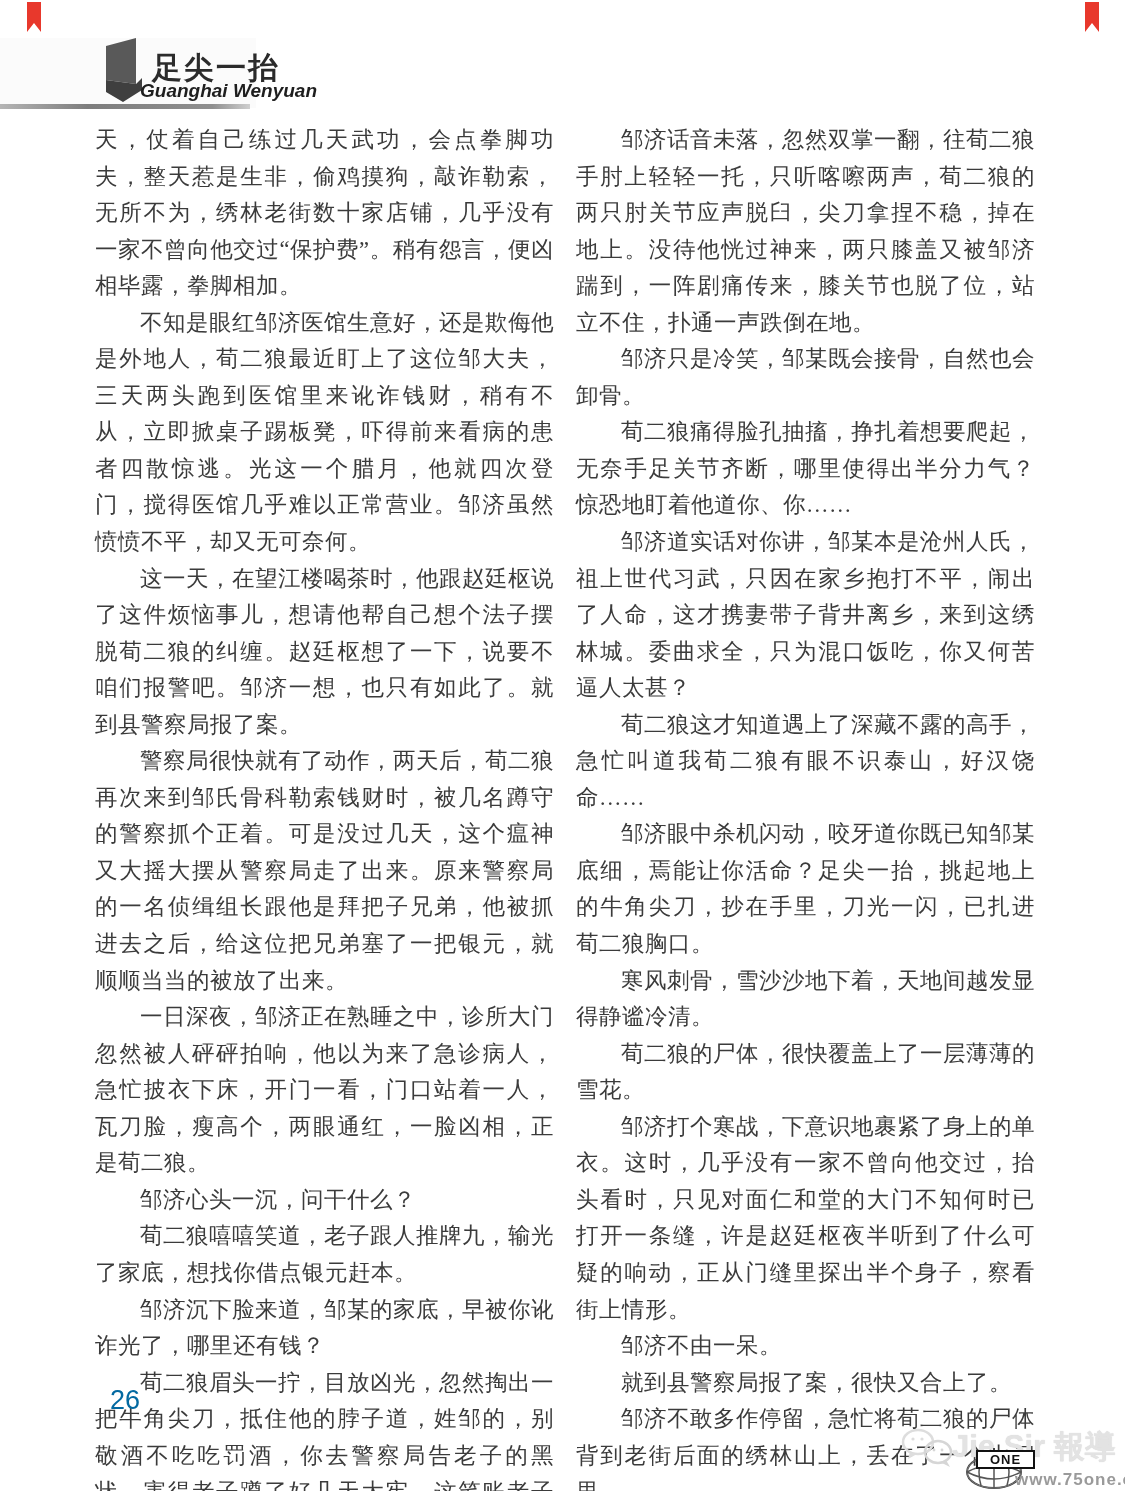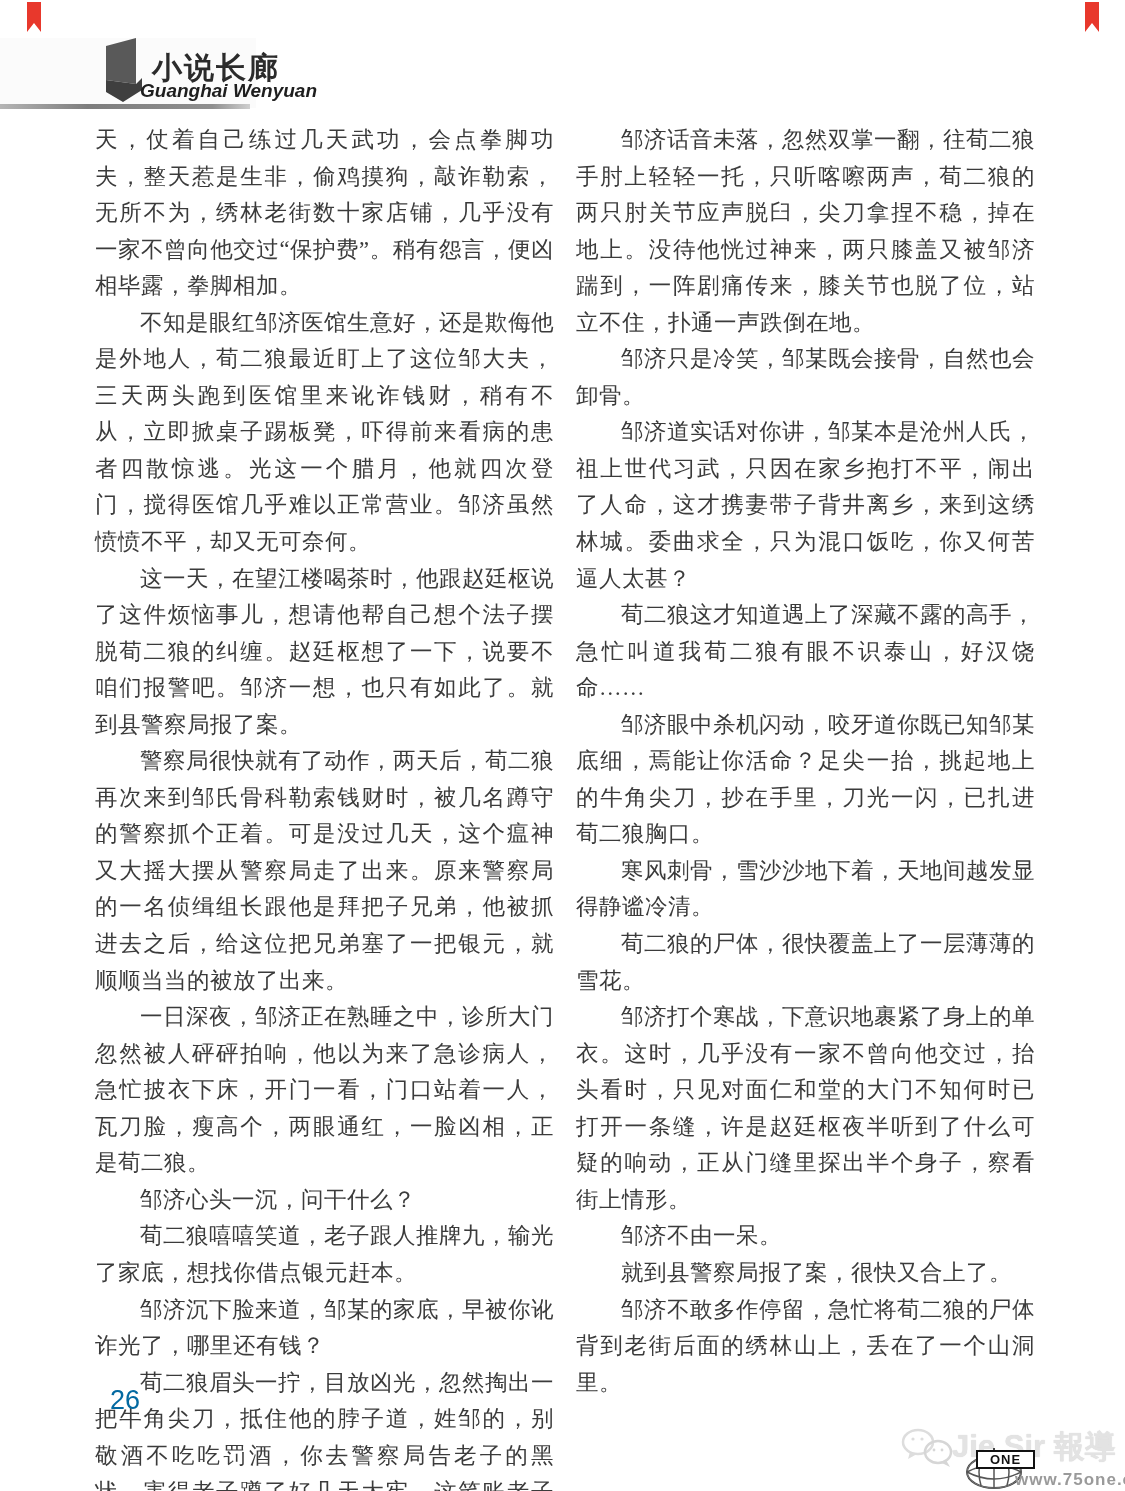--- a/index.html
+++ b/index.html
@@ -81,40 +81,41 @@
   <div class="corner-mark left" style="background:#e8382c;"></div>
   <div class="corner-mark right" style="background:#e8382c;"></div>
 
   <div class="header-wash"></div>
   <div class="logo-book">
     <svg width="46" height="68" viewBox="0 0 46 68">
       <polygon points="6,10 36,2 36,48 6,44" fill="#595959"></polygon>
       <polygon points="6,44 36,48 42,42 42,54 23,66 6,56" fill="#3f3f3f"></polygon>
     </svg>
   </div>
-  <div class="logo-title">小说长廊</div>
+  <div class="logo-title">足尖一抬</div>
   <div class="logo-subtitle">Guanghai Wenyuan</div>
   <div class="header-rule"></div>
 
   <div class="col col-left">
     <p>天，仗着自己练过几天武功，会点拳脚功夫，整天惹是生非，偷鸡摸狗，敲诈勒索，无所不为，绣林老街数十家店铺，几乎没有一家不曾向他交过“保护费”。稍有怨言，便凶相毕露，拳脚相加。</p>
     <p class="indent">不知是眼红邹济医馆生意好，还是欺侮他是外地人，荀二狼最近盯上了这位邹大夫，三天两头跑到医馆里来讹诈钱财，稍有不从，立即掀桌子踢板凳，吓得前来看病的患者四散惊逃。光这一个腊月，他就四次登门，搅得医馆几乎难以正常营业。邹济虽然愤愤不平，却又无可奈何。</p>
     <p class="indent">这一天，在望江楼喝茶时，他跟赵廷枢说了这件烦恼事儿，想请他帮自己想个法子摆脱荀二狼的纠缠。赵廷枢想了一下，说要不咱们报警吧。邹济一想，也只有如此了。就到县警察局报了案。</p>
     <p class="indent">警察局很快就有了动作，两天后，荀二狼再次来到邹氏骨科勒索钱财时，被几名蹲守的警察抓个正着。可是没过几天，这个瘟神又大摇大摆从警察局走了出来。原来警察局的一名侦缉组长跟他是拜把子兄弟，他被抓进去之后，给这位把兄弟塞了一把银元，就顺顺当当的被放了出来。</p>
     <p class="indent">一日深夜，邹济正在熟睡之中，诊所大门忽然被人砰砰拍响，他以为来了急诊病人，急忙披衣下床，开门一看，门口站着一人，瓦刀脸，瘦高个，两眼通红，一脸凶相，正是荀二狼。</p>
     <p class="indent">邹济心头一沉，问干什么？</p>
     <p class="indent">荀二狼嘻嘻笑道，老子跟人推牌九，输光了家底，想找你借点银元赶本。</p>
     <p class="indent">邹济沉下脸来道，邹某的家底，早被你讹诈光了，哪里还有钱？</p>
     <p class="indent">荀二狼眉头一拧，目放凶光，忽然掏出一把牛角尖刀，抵住他的脖子道，姓邹的，别敬酒不吃吃罚酒，你去警察局告老子的黑状，害得老子蹲了好几天大牢，这笔账老子还没跟你算。今天这笔钱，你若是不肯拿出来，老子就叫你血溅当场。</p>
 
   </div>
 
   <div class="col col-right">
     <p class="indent">邹济话音未落，忽然双掌一翻，往荀二狼手肘上轻轻一托，只听喀嚓两声，荀二狼的两只肘关节应声脱臼，尖刀拿捏不稳，掉在地上。没待他恍过神来，两只膝盖又被邹济踹到，一阵剧痛传来，膝关节也脱了位，站立不住，扑通一声跌倒在地。</p>
     <p class="indent">邹济只是冷笑，邹某既会接骨，自然也会卸骨。</p>
+    <p class="indent">荀二狼痛得脸孔抽搐，挣扎着想要爬起，无奈手足关节齐断，哪里使得出半分力气？惊恐地盯着他道你、你……</p>
     <p class="indent">邹济道实话对你讲，邹某本是沧州人氏，祖上世代习武，只因在家乡抱打不平，闹出了人命，这才携妻带子背井离乡，来到这绣林城。委曲求全，只为混口饭吃，你又何苦逼人太甚？</p>
     <p class="indent">荀二狼这才知道遇上了深藏不露的高手，急忙叫道我荀二狼有眼不识泰山，好汉饶命……</p>
     <p class="indent">邹济眼中杀机闪动，咬牙道你既已知邹某底细，焉能让你活命？足尖一抬，挑起地上的牛角尖刀，抄在手里，刀光一闪，已扎进荀二狼胸口。</p>
     <p class="indent">寒风刺骨，雪沙沙地下着，天地间越发显得静谧冷清。</p>
     <p class="indent">荀二狼的尸体，很快覆盖上了一层薄薄的雪花。</p>
     <p class="indent">邹济打个寒战，下意识地裹紧了身上的单衣。这时，几乎没有一家不曾向他交过，抬头看时，只见对面仁和堂的大门不知何时已打开一条缝，许是赵廷枢夜半听到了什么可疑的响动，正从门缝里探出半个身子，察看街上情形。</p>
     <p class="indent">邹济不由一呆。</p>
     <p class="indent">就到县警察局报了案，很快又合上了。</p>
     <p class="indent">邹济不敢多作停留，急忙将荀二狼的尸体背到老街后面的绣林山上，丢在了一个山洞里。</p>
 

